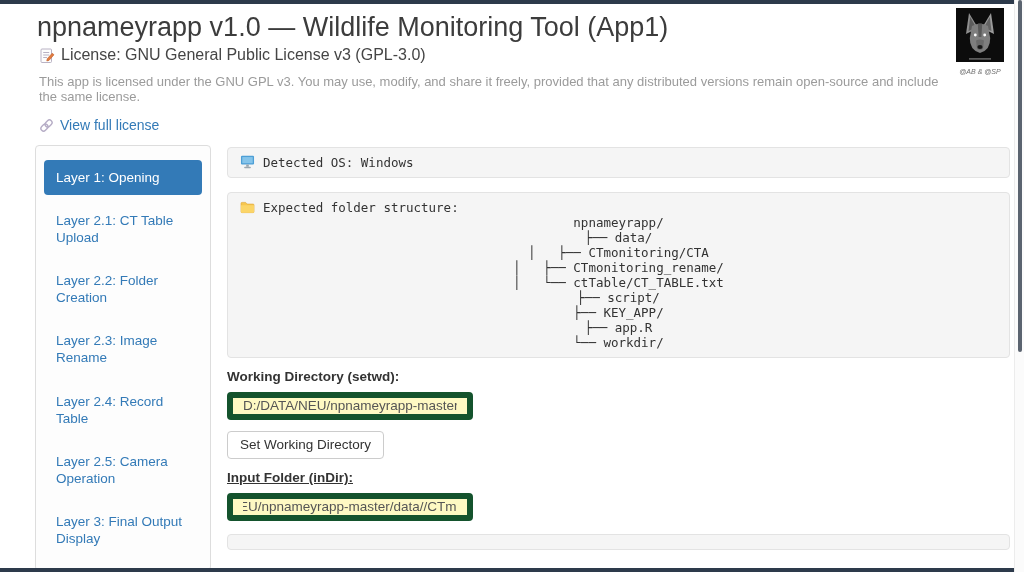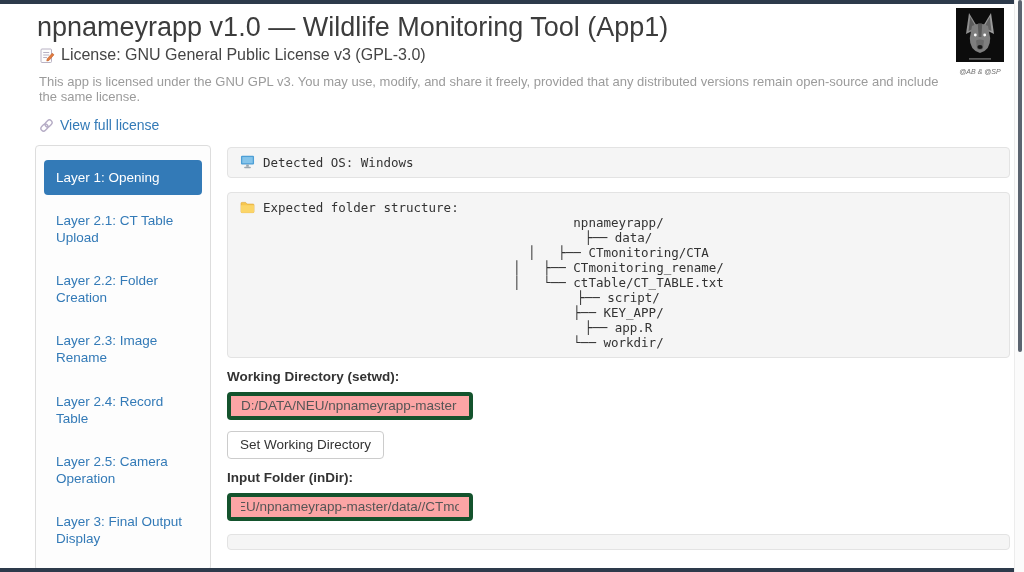--- a/index.html
+++ b/index.html
@@ -45,33 +45,33 @@
     padding: 7px 12px; font-family: "DejaVu Sans Mono", monospace;
     font-size: 12.5px; color: #333333; line-height: 15px; text-align: center;
   }
   .box-row { display: flex; align-items: center; gap: 8px; }
   .tree-line { white-space: pre; line-height: 15px; }
   .os-box { margin-top: 2px; }
   .structure-box { margin-top: 14px; }
   .field-label { margin: 10px 0 0 0; font-size: 13.5px; font-weight: bold; color: #333333; line-height: 17px; }
   .text-input {
     display: block; margin-top: 7px; width: 246px; height: 28px;
-    border: 4px solid #14532d; border-radius: 4px; padding: 0 10px;
+    border: 6px solid #14532d; border-radius: 4px; padding: 0 10px;
     font-family: "Liberation Sans", sans-serif; font-size: 13.5px; color: #555555;
-    background: #fca5a5; outline: none;
+    background: #fef9c3; outline: none;
   }
   .text-input.clipped-left { text-indent: -4px; }
   .btn {
     display: inline-block; margin-top: 11px; padding: 5px 12px; height: 28px;
     background: #ffffff; border: 1px solid #cccccc; border-radius: 4px;
     font-family: "Liberation Sans", sans-serif; font-size: 13.5px; color: #333333; cursor: pointer;
   }
   .status-box { margin-top: 2px; }
   .status-box-2 { margin-top: 13px; }
-  .mt-sm { margin-top: 10px; }
+  .mt-sm { margin-top: 10px; text-decoration: underline; }
 
   .icon { display: inline-block; flex-shrink: 0; line-height: 0; }
 
   
   .scrollbar-track {
     position: absolute; top: 0; right: 0; width: 10px; height: 100%;
     background: #fbfbfb; border-left: 1px solid #ececec; z-index: 6;
   }
   .scrollbar-thumb {
     position: absolute; top: 0; right: 2px; width: 4px; height: 352px;

